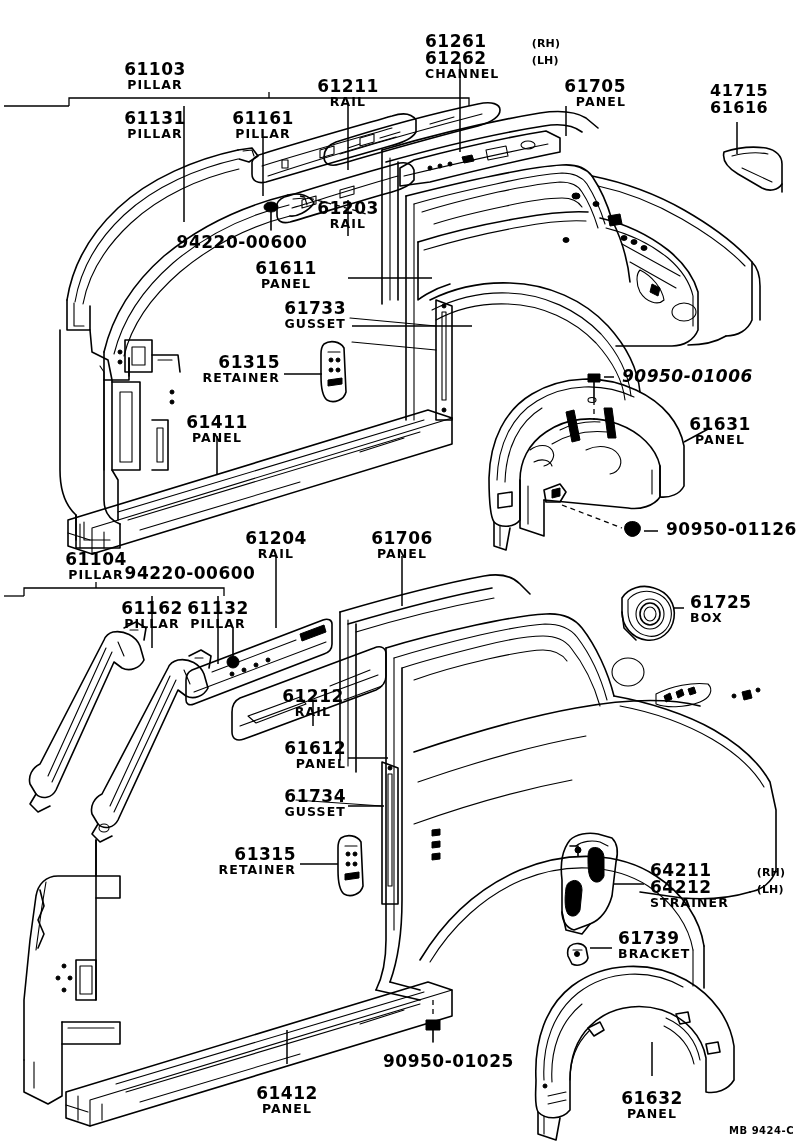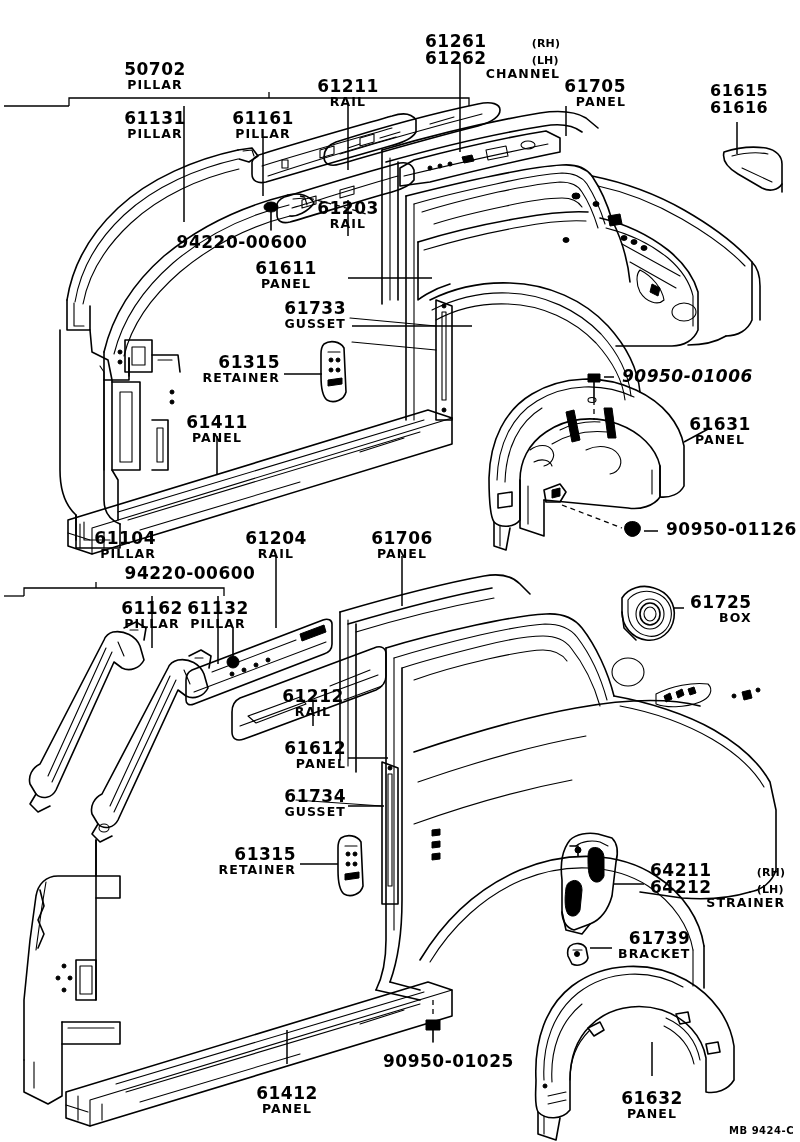--- a/index.html
+++ b/index.html
@@ -31,21 +31,21 @@
     line-height:13px;
   }
   .side{
     font-weight:bold;
     font-size:11px;
     letter-spacing:0.2px;
     margin-left:40px;
   }
   .row{display:flex;align-items:flex-end;gap:5px;}
   .ctr{text-align:center;}
-  .lft{text-align:right;}
+  .lft{text-align:left;}
   .rgt{text-align:right;}
   .code{
     position:absolute;
     font-weight:bold;
     font-size:10px;
     letter-spacing:0.5px;
   }
 </style>
 </head>
 <body>
@@ -510,21 +510,21 @@
       <path d="M300 864 L338 864"></path>
       <path d="M684 608 L674 608"></path>
       <path d="M644 884 L614 884"></path>
       <path d="M612 948 L590 948"></path>
       <path d="M287 1030 L287 1064"></path>
       <path d="M652 1042 L652 1076"></path>
     </g>
   </svg>
 
   <div class="lbl ctr" style="left:95px;top:61px;width:120px;">
-    <div class="pn">50702</div>
+    <div class="pn">61103</div>
     <div class="desc">PILLAR</div>
   </div>
 
   <div class="lbl ctr" style="left:95px;top:110px;width:120px;">
     <div class="pn">61131</div>
     <div class="desc">PILLAR</div>
   </div>
 
   <div class="lbl ctr" style="left:203px;top:110px;width:120px;">
     <div class="pn">61161</div>
@@ -553,21 +553,21 @@
     <div class="desc">CHANNEL</div>
   </div>
 
   <div class="lbl ctr" style="left:506px;top:78px;width:120px;text-align:right;">
     <div class="pn">61705</div>
     <div class="desc">PANEL</div>
   </div>
 
   <div class="lbl lft" style="left:710px;top:82px;">
     <div class="row">
-      <span class="pn small">61615</span>
+      <span class="pn small">41715</span>
       <span class="side">(RH)</span>
     </div>
     <div class="row">
       <span class="pn small">61616</span>
       <span class="side">(LH)</span>
     </div>
     <div class="desc"></div>
   </div>
 
   <div class="lbl ctr" style="left:162px;top:234px;width:160px;">
@@ -600,21 +600,21 @@
 
   <div class="lbl ctr" style="left:660px;top:416px;width:120px;">
     <div class="pn">61631</div>
     <div class="desc">PANEL</div>
   </div>
 
   <div class="lbl lft" style="left:666px;top:521px;">
     <div class="pn">90950-01126</div>
   </div>
 
-  <div class="lbl ctr" style="left:36px;top:530px;width:120px;text-align:right;">
+  <div class="lbl ctr" style="left:36px;top:551px;width:120px;">
     <div class="pn">61104</div>
     <div class="desc">PILLAR</div>
   </div>
 
   <div class="lbl ctr" style="left:92px;top:600px;width:120px;">
     <div class="pn">61162</div>
     <div class="desc">PILLAR</div>
   </div>
 
   <div class="lbl ctr" style="left:158px;top:600px;width:120px;">

